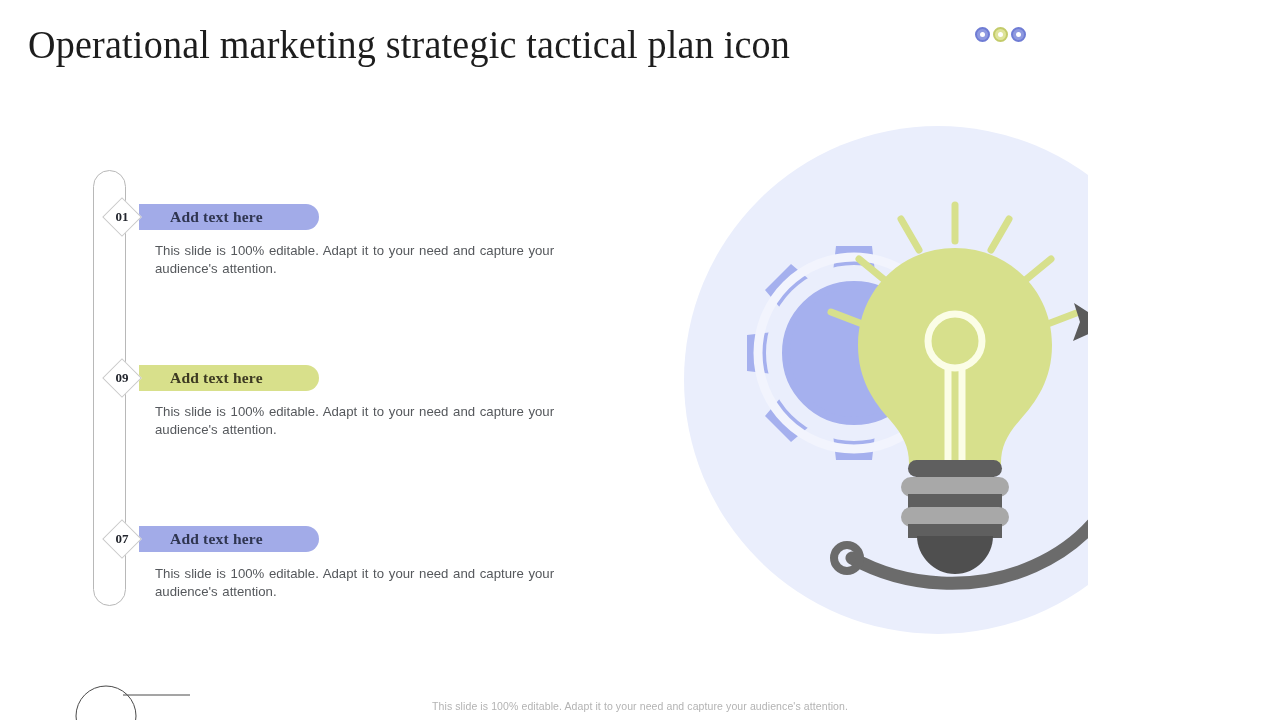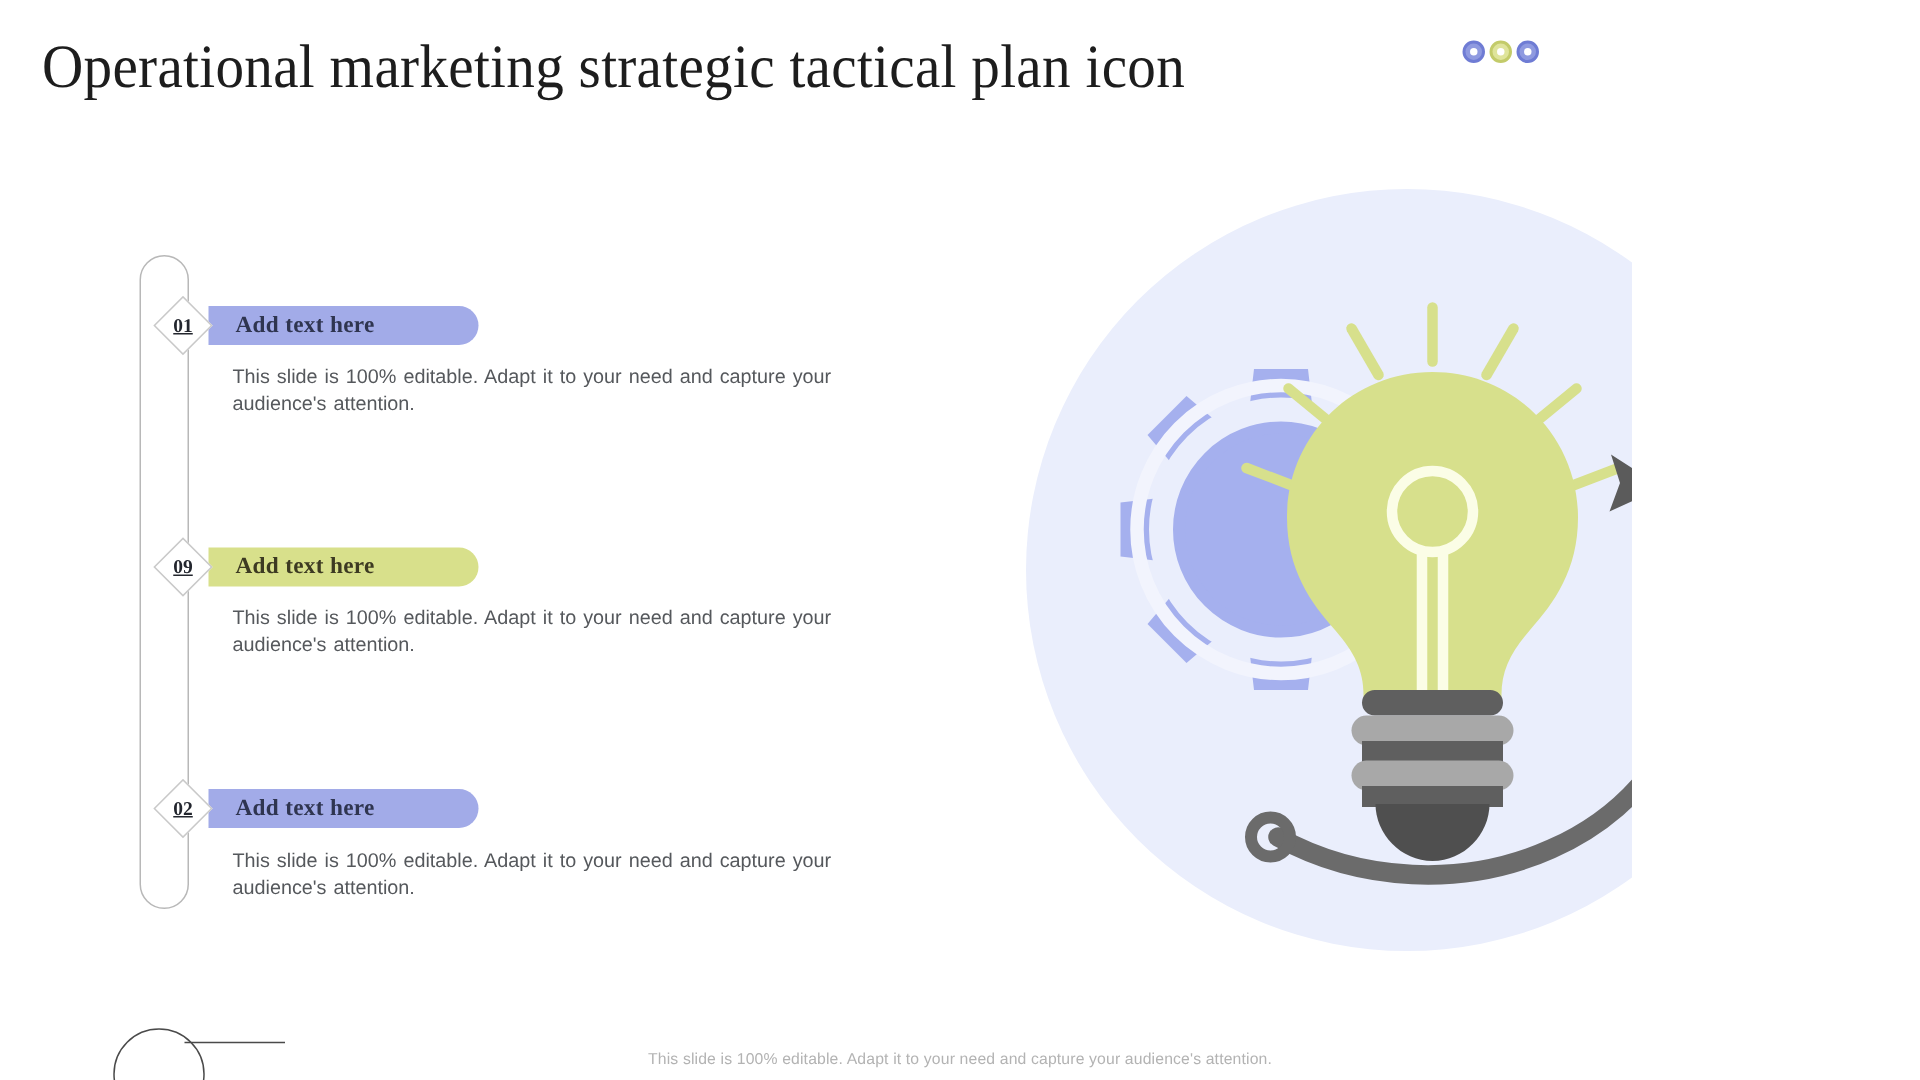--- a/index.html
+++ b/index.html
@@ -85,21 +85,21 @@
   .badge {
     position: absolute;
     left: 31px;
     top: 0;
     height: 26px;
     width: 180px;
     border-radius: 0 13px 13px 0;
     display: flex;
     align-items: center;
     box-sizing: border-box;
-    padding-left: 18px;
+    padding-left: 31px;
   }
   .badge-label {
     font-family: "Liberation Serif", serif;
     font-weight: bold;
     font-size: 15.5px;
     letter-spacing: 0.2px;
     white-space: nowrap;
   }
   .diamond {
     position: absolute;
@@ -118,21 +118,20 @@
     top: -1px;
     width: 28px;
     height: 28px;
     display: flex;
     align-items: center;
     justify-content: center;
     font-family: "Liberation Serif", serif;
     font-weight: bold;
     font-size: 13px;
     color: #23262e;
-    text-decoration: underline;
   }
   .desc {
     position: absolute;
     left: 47px;
     width: 436px;
     font-family: "Liberation Sans", sans-serif;
     font-size: 13.2px;
     line-height: 18px;
     color: #55585c;
     word-spacing: 1px;
@@ -212,21 +211,21 @@
     </div>
   </div>
   <div class="desc" style="left:155px;top:403px;">This slide is 100% editable. Adapt it to your need and capture your audience's attention.</div>
 
   <div class="item" style="top:526px;">
     <div class="item-head">
       <div class="badge" style="background:#a2abe8;">
         <span class="badge-label" style="color:#2f3550;">Add text here</span>
       </div>
       <div class="diamond"></div>
-      <div class="num">02</div>
+      <div class="num">07</div>
     </div>
   </div>
   <div class="desc" style="left:155px;top:565px;">This slide is 100% editable. Adapt it to your need and capture your audience's attention.</div>
 
   <div class="illus">
     <svg width="524" height="508" viewBox="0 0 524 508" xmlns="http://www.w3.org/2000/svg">
 
       <circle cx="262" cy="254" r="254" fill="#eaeefc"></circle>
 
       <g fill="#a5b0ee">

